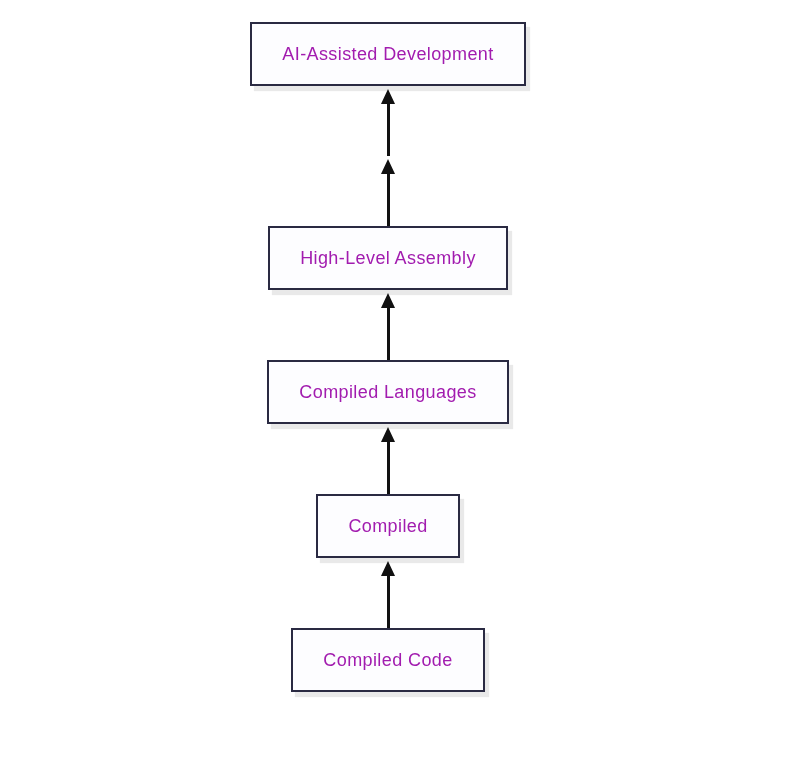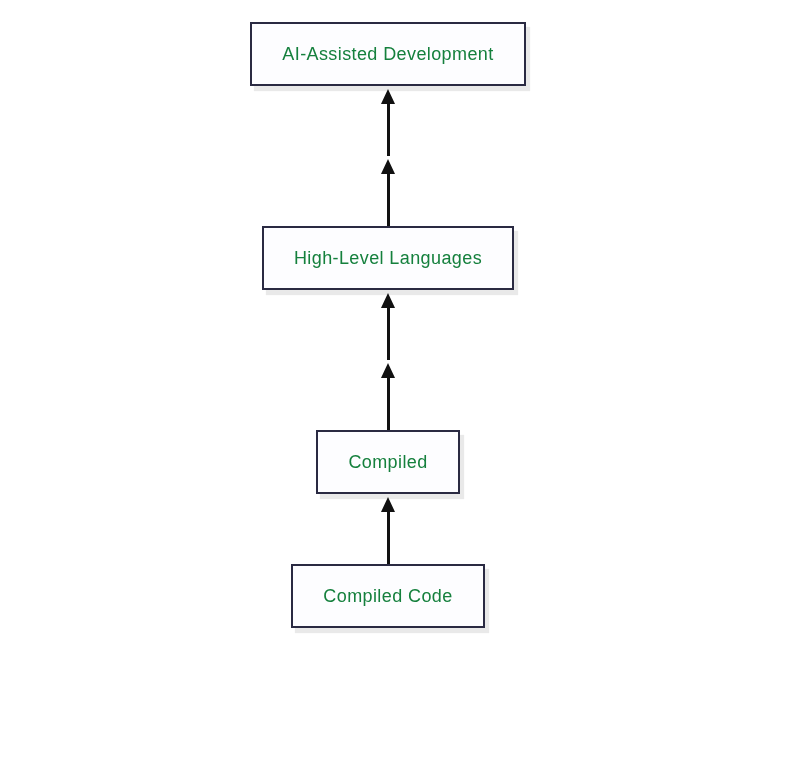--- a/index.html
+++ b/index.html
@@ -23,21 +23,21 @@
     display: flex;
     flex-direction: column;
     align-items: center;
     transform: translateX(-7px);
   }
   .node {
     box-sizing: border-box;
     background: #fdfdff;
     border: 2px solid #2a2a42;
     box-shadow: 4px 5px 1px #e9e9e9;
-    color: #15803d;
+    color: #a21caf;
     font-size: 18px;
     font-weight: 500;
     letter-spacing: 0.4px;
     line-height: 22px;
     padding: 19px 30px;
     text-align: center;
     white-space: nowrap;
   }
   .edge {
     height: 70px;
@@ -75,28 +75,31 @@
       <span class="edge-line"></span>
     </div>
 
 
     <div class="edge">
       <span class="arrowhead"></span>
       <span class="edge-line"></span>
     </div>
 
     <div class="node">
-      <span>High-Level Languages</span>
+      <span>High-Level Assembly</span>
     </div>
 
     <div class="edge">
       <span class="arrowhead"></span>
       <span class="edge-line"></span>
     </div>
 
+    <div class="node">
+      <span>Compiled Languages</span>
+    </div>
 
     <div class="edge">
       <span class="arrowhead"></span>
       <span class="edge-line"></span>
     </div>
 
     <div class="node">
       <span>Compiled</span>
     </div>
 

